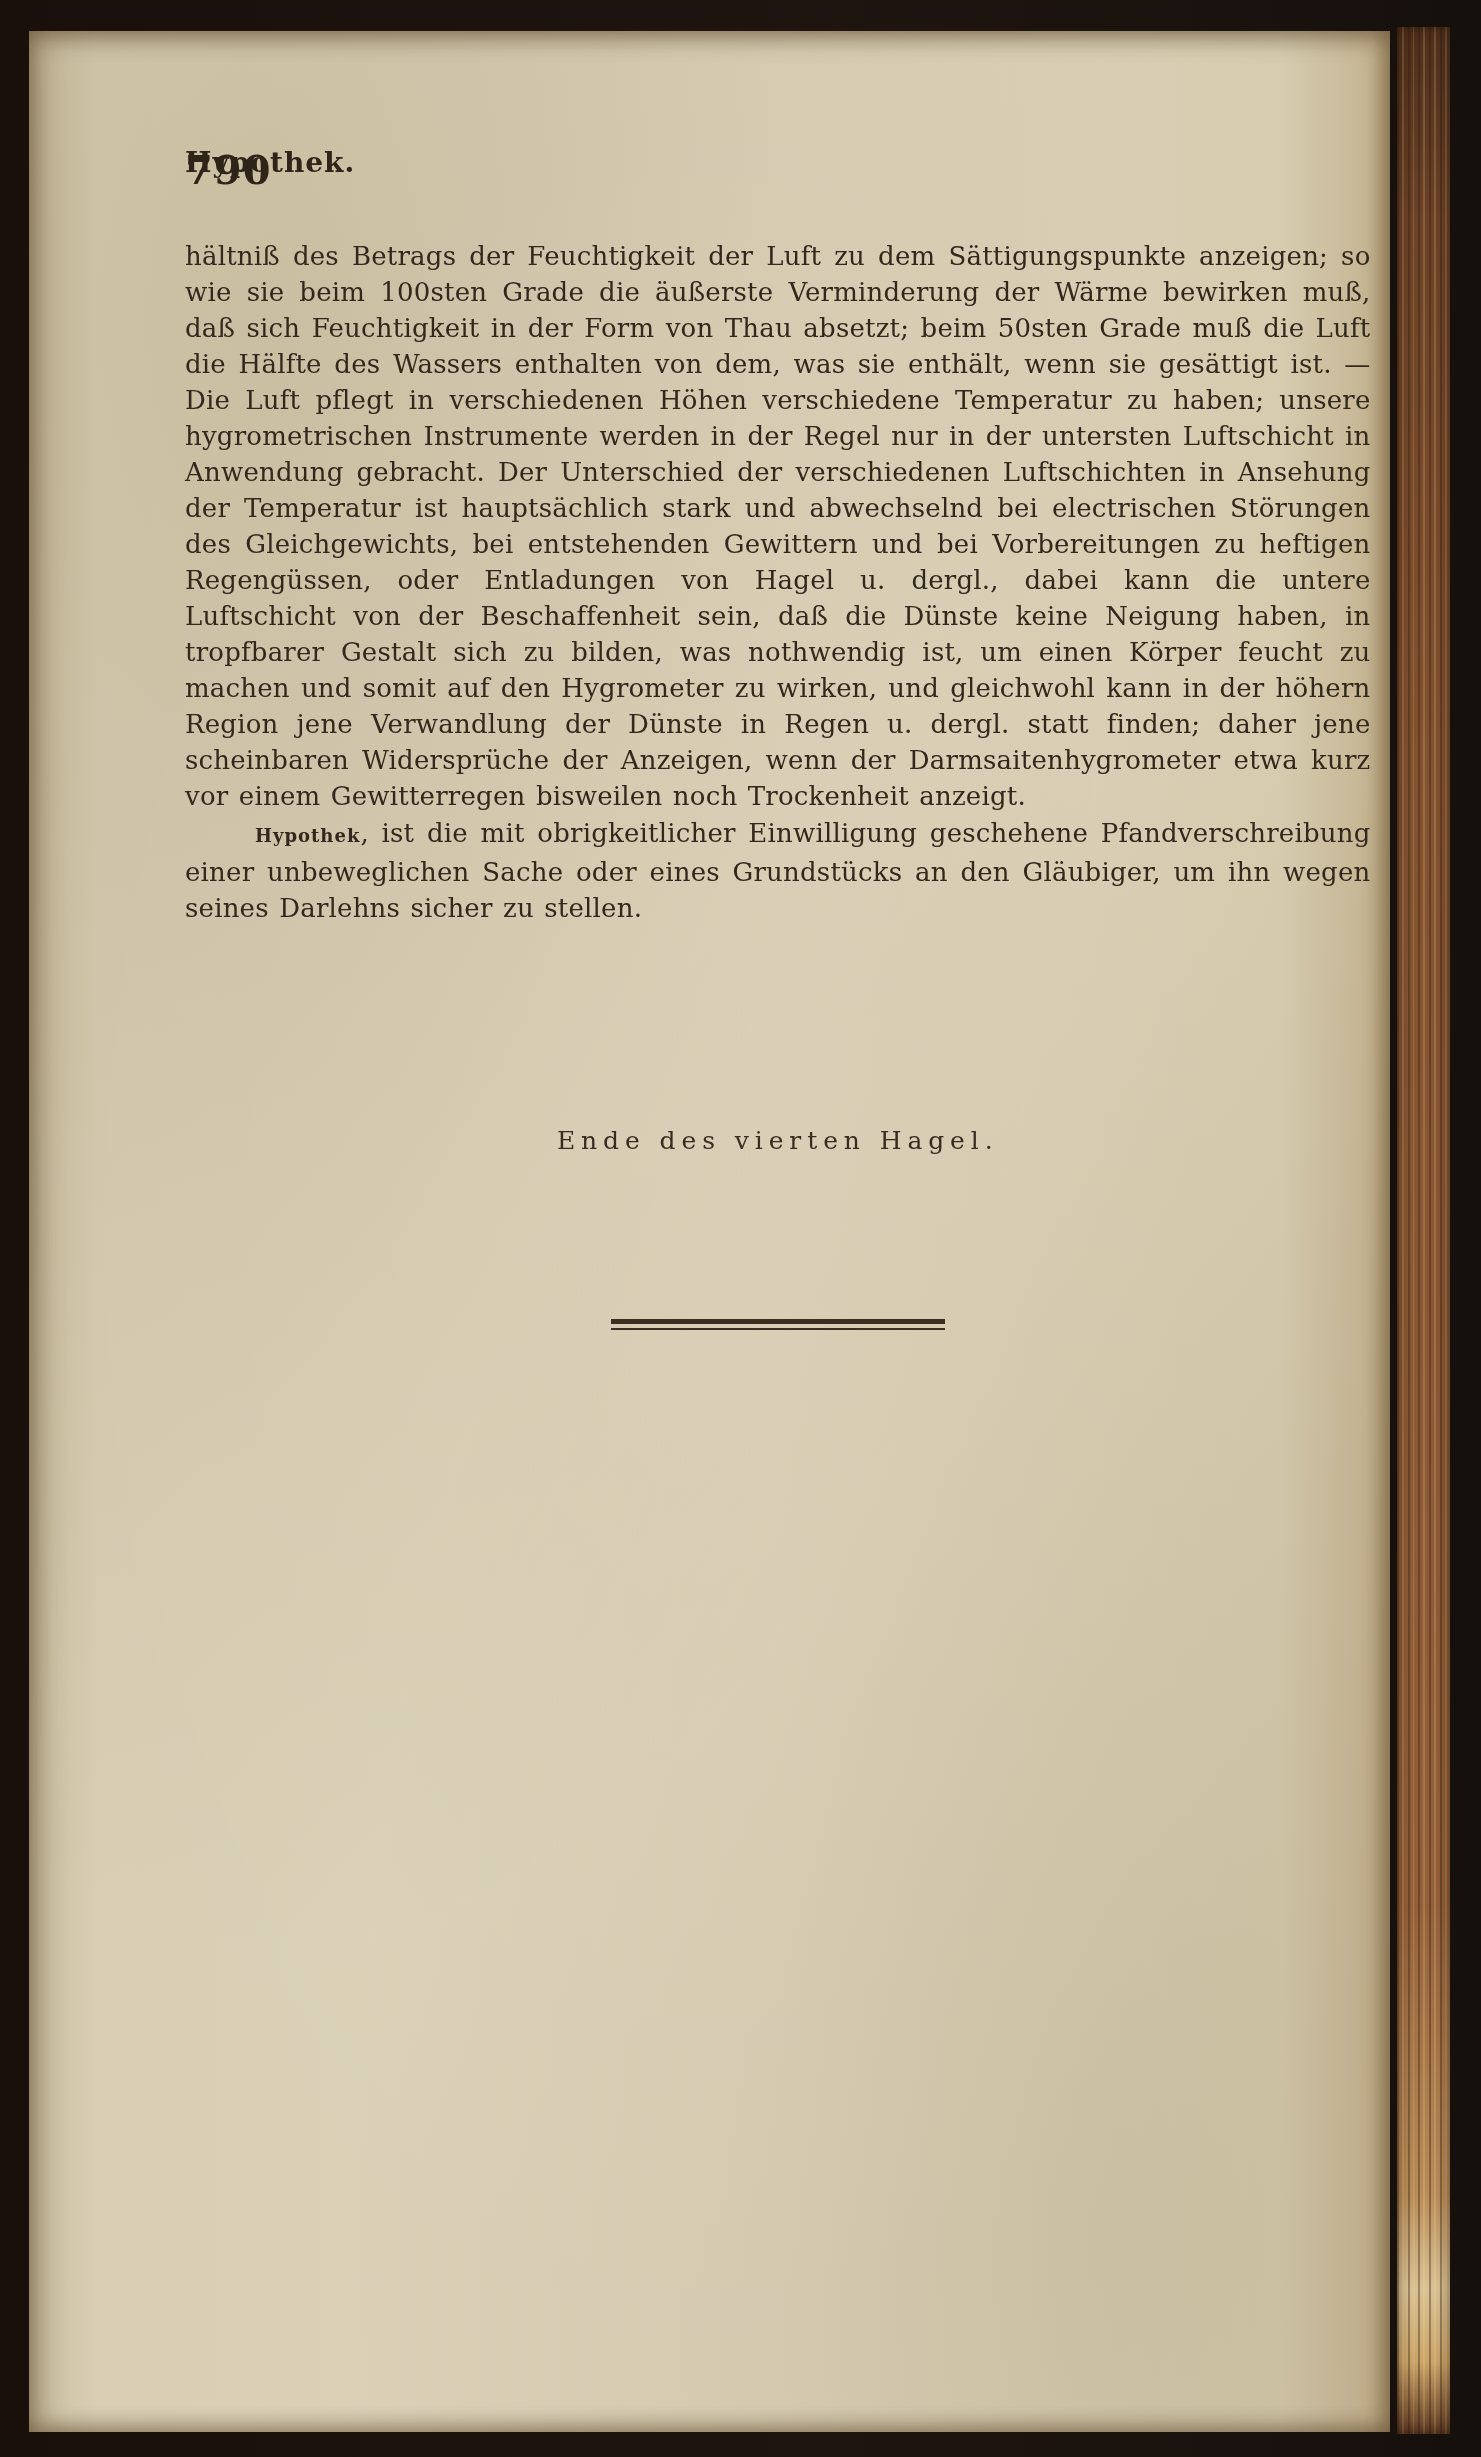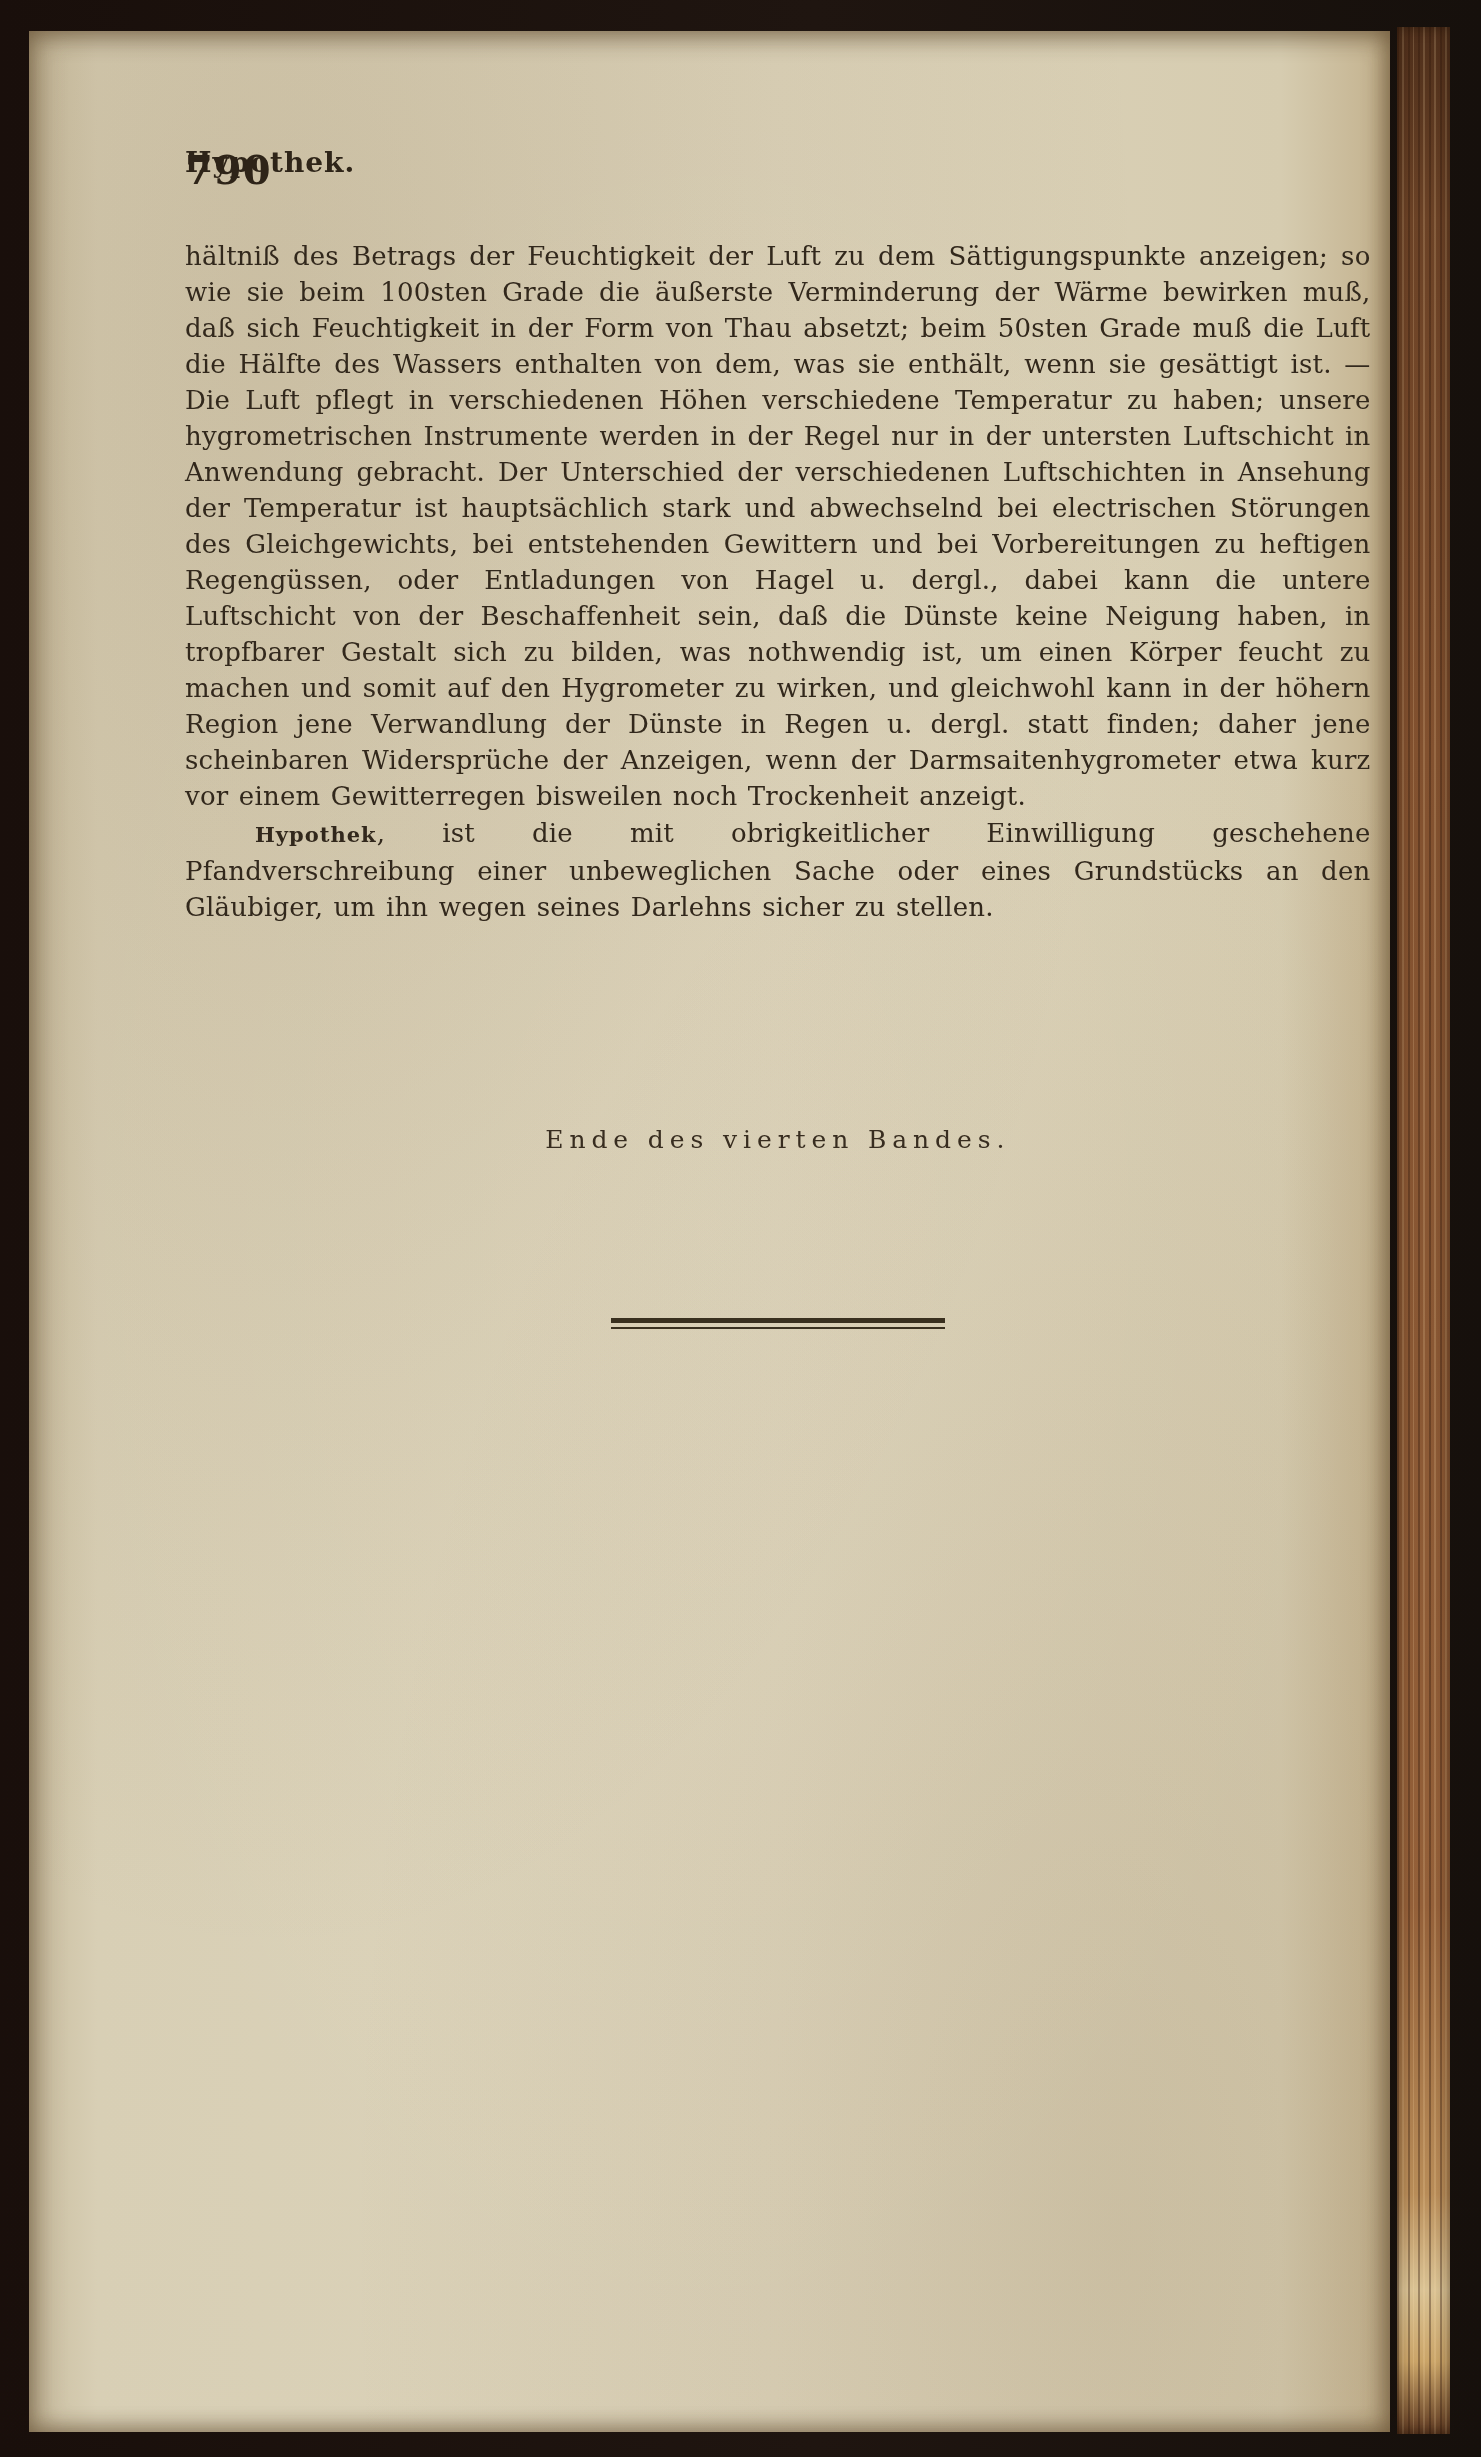--- a/index.html
+++ b/index.html
@@ -93,21 +93,21 @@
     text-align: justify;
     letter-spacing: 0.2px;
     word-spacing: 2px;
   }
   .entry-para {
     text-indent: 70px;
     margin-top: 1px;
   }
   .entry-term {
     font-weight: bold;
-    font-size: 21px;
+    font-size: 18px;
     letter-spacing: 1px;
   }
 
   
   .colophon {
     margin-top: 200px;
     text-align: center;
     font-size: 25px;
     letter-spacing: 5.9px;
     color: #382d20;
@@ -132,21 +132,21 @@
       <div class="folio">790</div>
       <div class="running-head">Hypothek.</div>
     </div>
 
     <div class="text-block">
 
       <p class="para">hältniß des Betrags der Feuchtigkeit der Luft zu dem Sättigungspunkte anzeigen; so wie sie beim 100sten Grade die äußerste Verminderung der Wärme bewirken muß, daß sich Feuchtigkeit in der Form von Thau absetzt; beim 50sten Grade muß die Luft die Hälfte des Wassers enthalten von dem, was sie enthält, wenn sie gesättigt ist. — Die Luft pflegt in verschiedenen Höhen verschiedene Temperatur zu haben; unsere hygrometrischen Instrumente werden in der Regel nur in der untersten Luftschicht in Anwendung gebracht. Der Unterschied der verschiedenen Luftschichten in Ansehung der Temperatur ist hauptsächlich stark und abwechselnd bei electrischen Störungen des Gleichgewichts, bei entstehenden Gewittern und bei Vorbereitungen zu heftigen Regengüssen, oder Entladungen von Hagel u. dergl., dabei kann die untere Luftschicht von der Beschaffenheit sein, daß die Dünste keine Neigung haben, in tropfbarer Gestalt sich zu bilden, was nothwendig ist, um einen Körper feucht zu machen und somit auf den Hygrometer zu wirken, und gleichwohl kann in der höhern Region jene Verwandlung der Dünste in Regen u. dergl. statt finden; daher jene scheinbaren Widersprüche der Anzeigen, wenn der Darmsaitenhygrometer etwa kurz vor einem Gewitterregen bisweilen noch Trockenheit anzeigt.</p>
 
       <p class="para entry-para"><span class="entry-term">Hypothek</span><span>, ist die mit obrigkeitlicher Einwilligung geschehene Pfandverschreibung einer unbeweglichen Sache oder eines Grundstücks an den Gläubiger, um ihn wegen seines Darlehns sicher zu stellen.</span></p>
 
-      <div class="colophon">Ende des vierten Bandes.</div>
+      <div class="colophon">Ende des vierten Hagel.</div>
 
       <div class="double-rule"></div>
 
     </div>
   </div>
 
   <div class="fore-edge"></div>
 
 </div>
 

